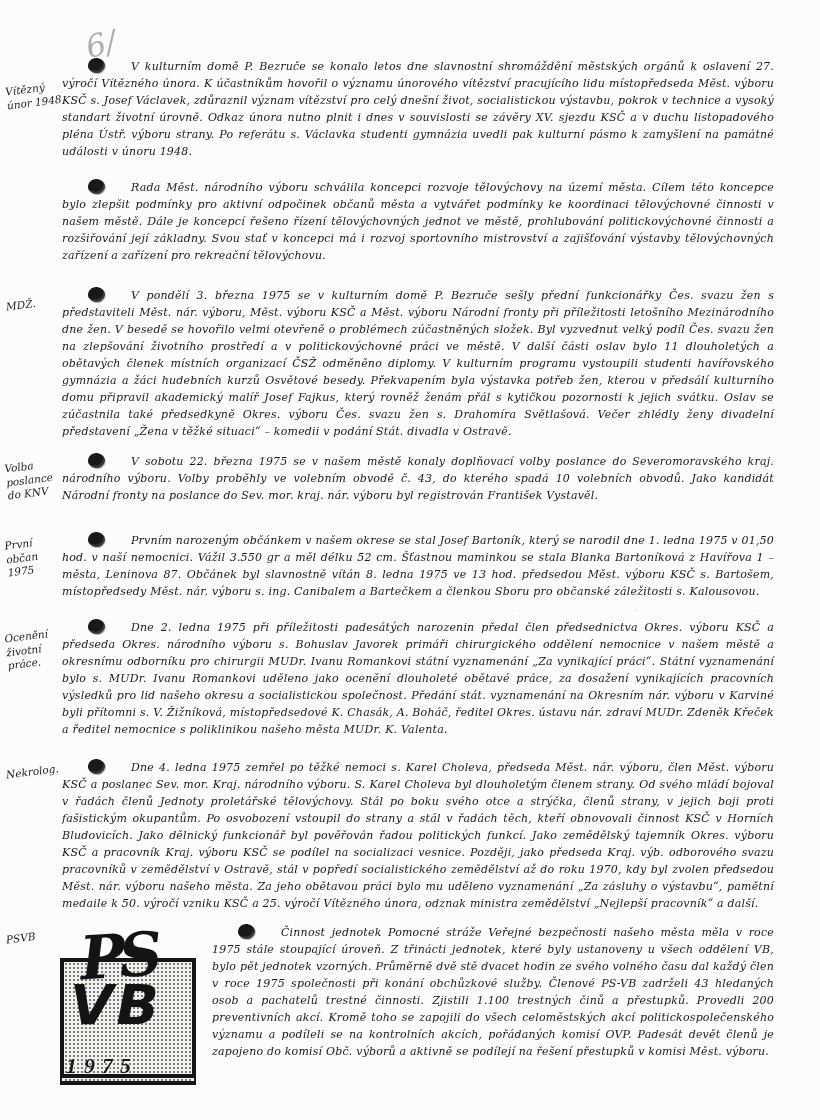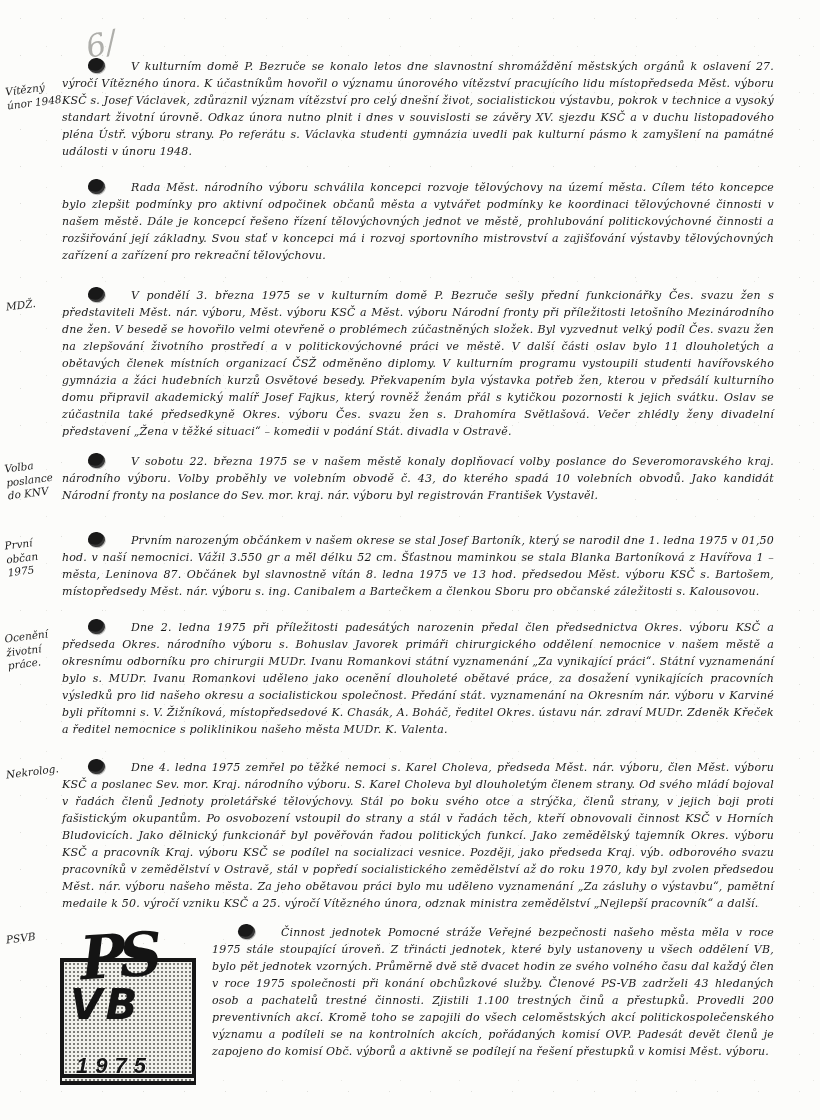--- a/index.html
+++ b/index.html
@@ -52,25 +52,25 @@
   }
   .stamp-ps{
     position:absolute;top:-14px;left:16px;
     font-family:"DejaVu Serif", serif;font-style:italic;font-weight:bold;
     font-size:60px;color:#141414;letter-spacing:-6px;
     transform:rotate(-4deg);
   }
   .stamp-vb{
     position:absolute;top:34px;left:6px;
     font-family:"DejaVu Sans", sans-serif;font-weight:bold;
-    font-size:42px;color:#141414;letter-spacing:3px;
+    font-size:56px;color:#141414;letter-spacing:3px;
   }
   .stamp-year{
-    position:absolute;bottom:0px;left:12px;
-    font-family:Liberation Sans, sans-serif;font-weight:bold;
+    position:absolute;bottom:0px;left:2px;
+    font-family:Liberation Serif, serif;font-weight:bold;
     font-size:22px;color:#171717;letter-spacing:7px;
     text-shadow:1px 0 0 #fff;
   }
   
   #e0{top:58px;}  #e0 .margin-label{top:24px;}
   #e1{top:179px;}
   #e2{top:287px;} #e2 .margin-label{top:10px;}
   #e3{top:453px;} #e3 .margin-label{top:6px;}
   #e4{top:532px;} #e4 .margin-label{top:4px;}
   #e5{top:619px;} #e5 .margin-label{top:10px;}

